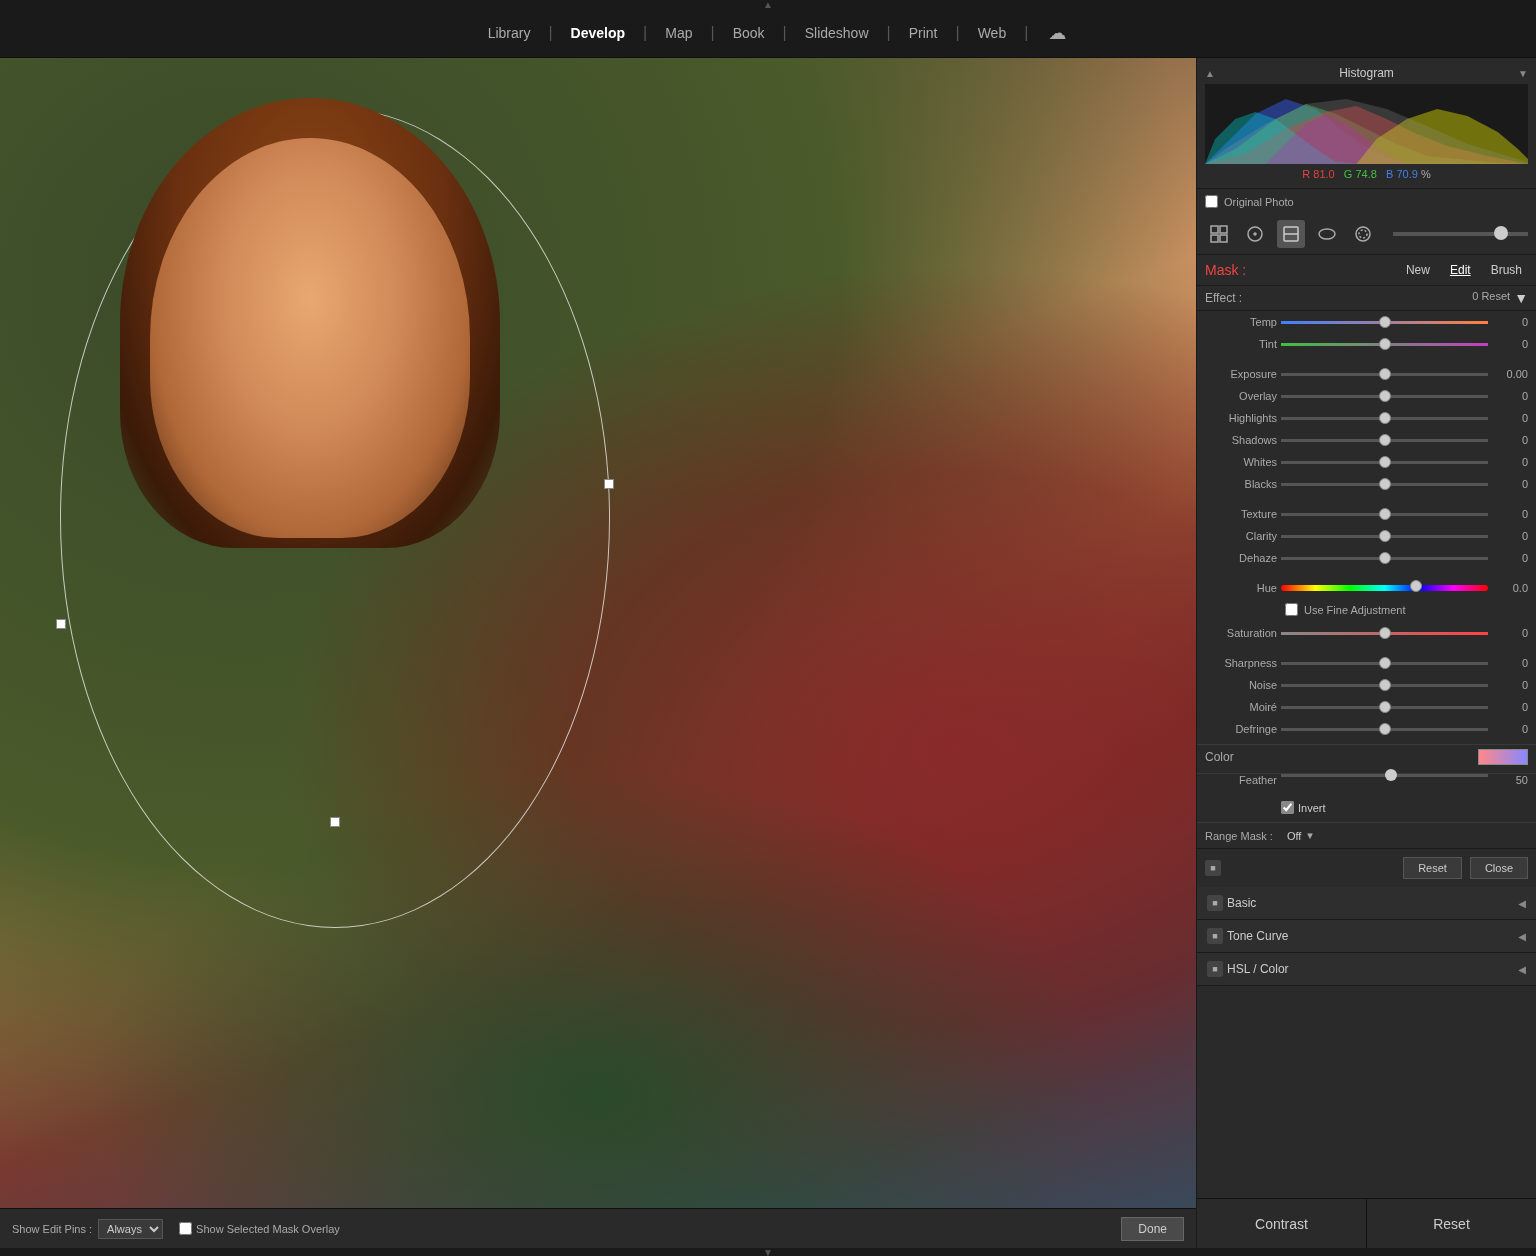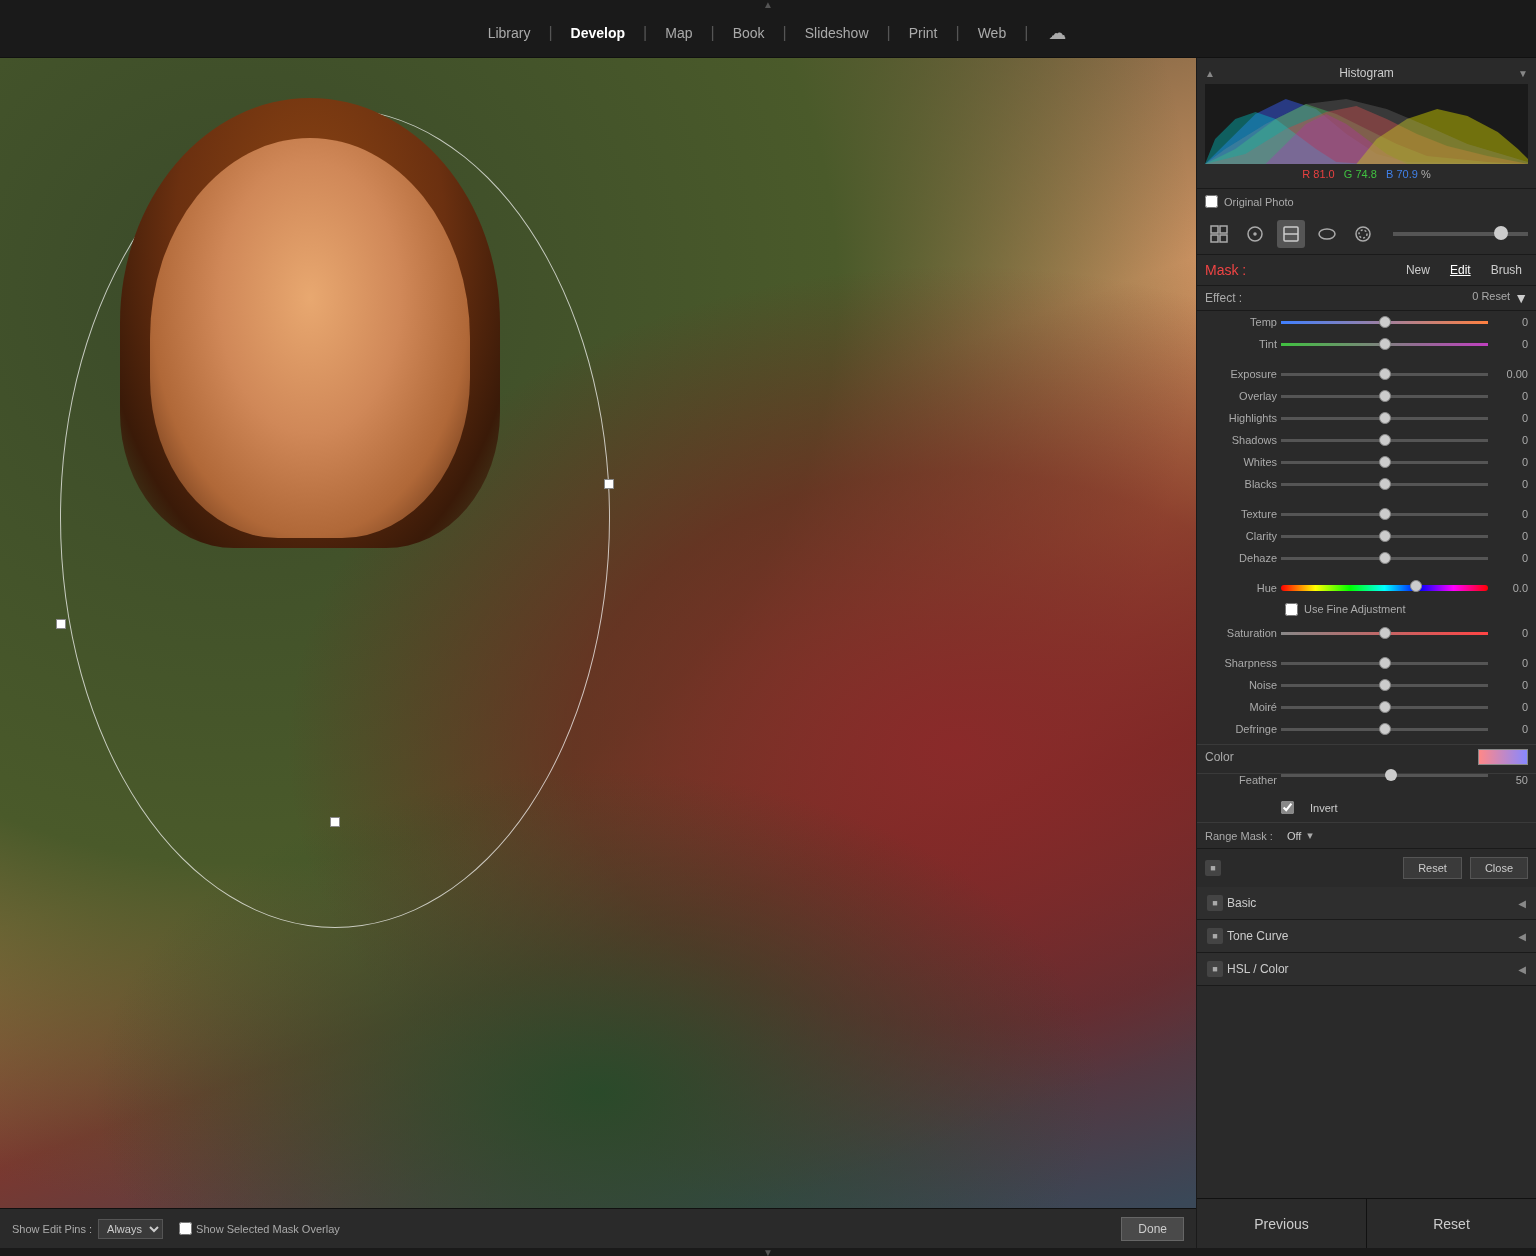--- a/index.html
+++ b/index.html
@@ -348,20 +348,21 @@
       height: 6px;
       border-radius: 3px;
     }
     .hue-thumb {
       left: 65%;
     }
 
     
     .fine-adjustment-row {
       display: flex;
+      align-items: center;
       gap: 6px;
       padding: 4px 8px 6px 80px;
       font-size: 11px;
       color: #aaa;
     }
 
     
     .sat-track {
       background: linear-gradient(to right, #888, #f44);
     }
@@ -421,21 +422,21 @@
       width: 36px;
       text-align: right;
       color: #aaa;
       font-size: 11px;
     }
 
     
     .invert-row {
       display: flex;
       align-items: center;
-      gap: 16px;
+      gap: 4px;
       padding: 4px 20px 4px 84px;
       font-size: 11px;
       color: #ccc;
     }
     .invert-check {
       accent-color: #888;
     }
 
     
     .range-mask-row {
@@ -979,21 +980,21 @@
         <div style="display:flex;align-items:center;">
           <span class="panel-left-icon">■</span>
           <span class="accordion-title">HSL / Color</span>
         </div>
         <span class="accordion-arrow">◀</span>
       </div>
 
     </div>
 
     <div class="nav-bottom">
-      <button class="nav-bottom-btn">Previous</button>
+      <button class="nav-bottom-btn">Contrast</button>
       <button class="nav-bottom-btn">Reset</button>
     </div>
 
   </div>
 
 </div>
 
 <div class="bottom-arrow">
   <span style="color:#555;font-size:10px;">▼</span>
 </div>

